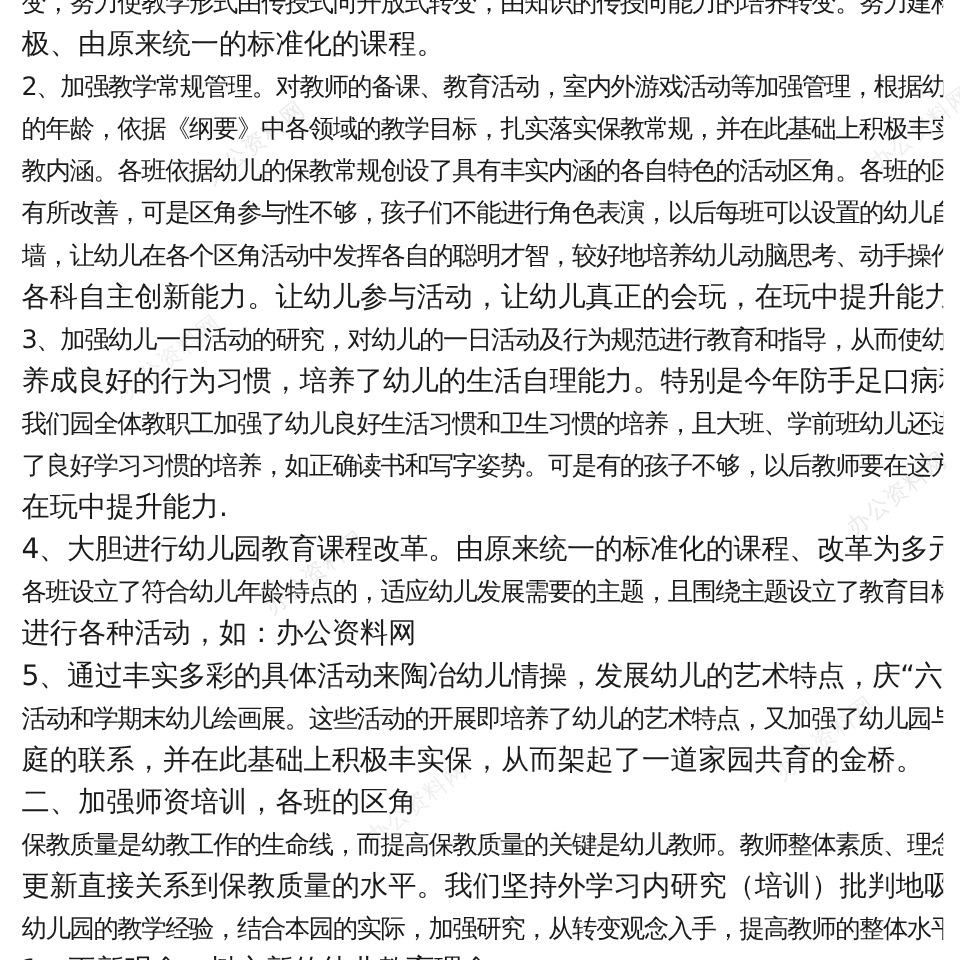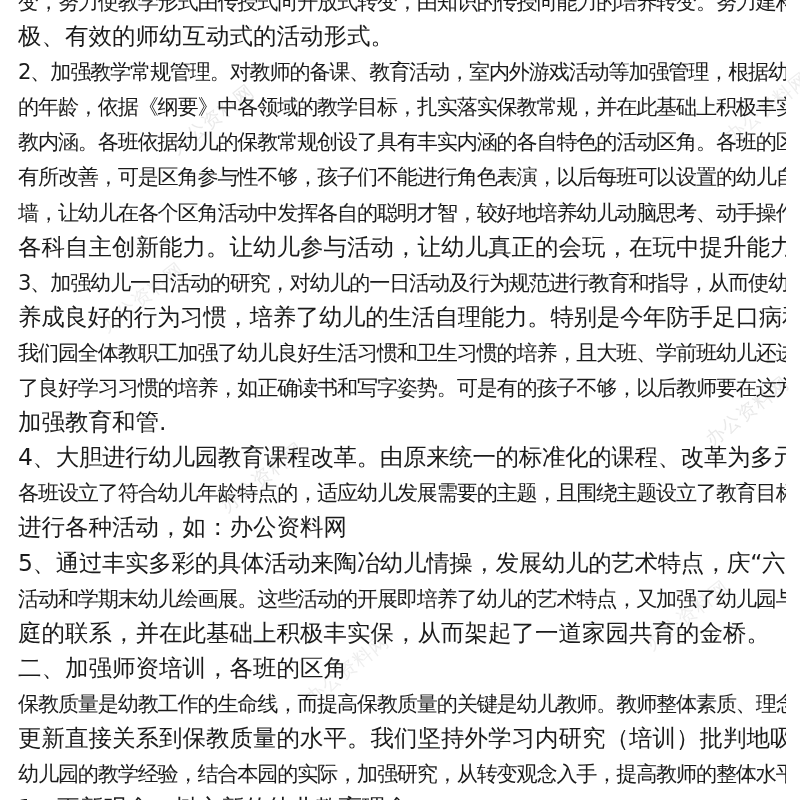--- a/index.html
+++ b/index.html
@@ -76,32 +76,32 @@
     <div class="wm wm-b" style="left:95px;  top:318px;">办公资料网</div>
     <div class="wm" style="left:215px; top:498px;">办公资料网</div>
     <div class="wm wm-b" style="left:720px; top:128px;">办公资料网</div>
     <div class="wm" style="left:700px; top:432px;">办公资料网</div>
     <div class="wm wm-b" style="left:640px; top:636px;">办公资料网</div>
     <div class="wm wm-b" style="left:300px; top:690px;">办公资料网</div>
   </div>
 
   <div id="doc">
     <div class="line j" style="letter-spacing: -1.2px; font-size: 21.15px;">变，努力使教学形式由传授式向开放式转变，由知识的传授向能力的培养转变。努力建构积</div>
-    <div class="line">极、有效的师幼互动式的活动形式。</div>
+    <div class="line">极、由原来统一的标准化的课程。</div>
     <div class="line j" style="letter-spacing: -1.2px; font-size: 21.15px;">2、加强教学常规管理。对教师的备课、教育活动，室内外游戏活动等加强管理，根据幼儿</div>
     <div class="line j" style="letter-spacing: -1.2px; font-size: 21.15px;">的年龄，依据《纲要》中各领域的教学目标，扎实落实保教常规，并在此基础上积极丰实保</div>
     <div class="line j" style="letter-spacing: -1.2px; font-size: 21.15px;">教内涵。各班依据幼儿的保教常规创设了具有丰实内涵的各自特色的活动区角。各班的区角</div>
     <div class="line j" style="letter-spacing: -1.2px; font-size: 21.15px;">有所改善，可是区角参与性不够，孩子们不能进行角色表演，以后每班可以设置的幼儿自由</div>
     <div class="line j" style="letter-spacing: -1.2px; font-size: 21.15px;">墙，让幼儿在各个区角活动中发挥各自的聪明才智，较好地培养幼儿动脑思考、动手操作等</div>
     <div class="line">各科自主创新能力。让幼儿参与活动，让幼儿真正的会玩，在玩中提升能力！</div>
     <div class="line j" style="letter-spacing: -1.2px; font-size: 21.15px;">3、加强幼儿一日活动的研究，对幼儿的一日活动及行为规范进行教育和指导，从而使幼儿</div>
     <div class="line tight">养成良好的行为习惯，培养了幼儿的生活自理能力。特别是今年防手足口病和腮腺炎活动中，</div>
     <div class="line j" style="letter-spacing: -1.2px; font-size: 21.15px;">我们园全体教职工加强了幼儿良好生活习惯和卫生习惯的培养，且大班、学前班幼儿还进行</div>
     <div class="line j" style="letter-spacing: -1.2px; font-size: 21.15px;">了良好学习习惯的培养，如正确读书和写字姿势。可是有的孩子不够，以后教师要在这方面</div>
-    <div class="line">加强教育和管.</div>
+    <div class="line">在玩中提升能力.</div>
     <div class="line tight">4、大胆进行幼儿园教育课程改革。由原来统一的标准化的课程、改革为多元能力探索课程，</div>
     <div class="line j" style="letter-spacing: -1.2px; font-size: 21.15px;">各班设立了符合幼儿年龄特点的，适应幼儿发展需要的主题，且围绕主题设立了教育目标，</div>
     <div class="line">进行各种活动，如：办公资料网</div>
     <div class="line tight">5、通过丰实多彩的具体活动来陶冶幼儿情操，发展幼儿的艺术特点，庆“六一”家园同乐趣味</div>
     <div class="line j" style="letter-spacing: -1.2px; font-size: 21.15px;">活动和学期末幼儿绘画展。这些活动的开展即培养了幼儿的艺术特点，又加强了幼儿园与家</div>
     <div class="line">庭的联系，并在此基础上积极丰实保，从而架起了一道家园共育的金桥。</div>
     <div class="line">二、加强师资培训，各班的区角</div>
     <div class="line j" style="letter-spacing: -1.2px; font-size: 21.15px;">保教质量是幼教工作的生命线，而提高保教质量的关键是幼儿教师。教师整体素质、理念的</div>
     <div class="line">更新直接关系到保教质量的水平。我们坚持外学习内研究（培训）批判地吸收外地先进</div>
     <div class="line j" style="letter-spacing: -1.2px; font-size: 21.15px;">幼儿园的教学经验，结合本园的实际，加强研究，从转变观念入手，提高教师的整体水平。</div>

